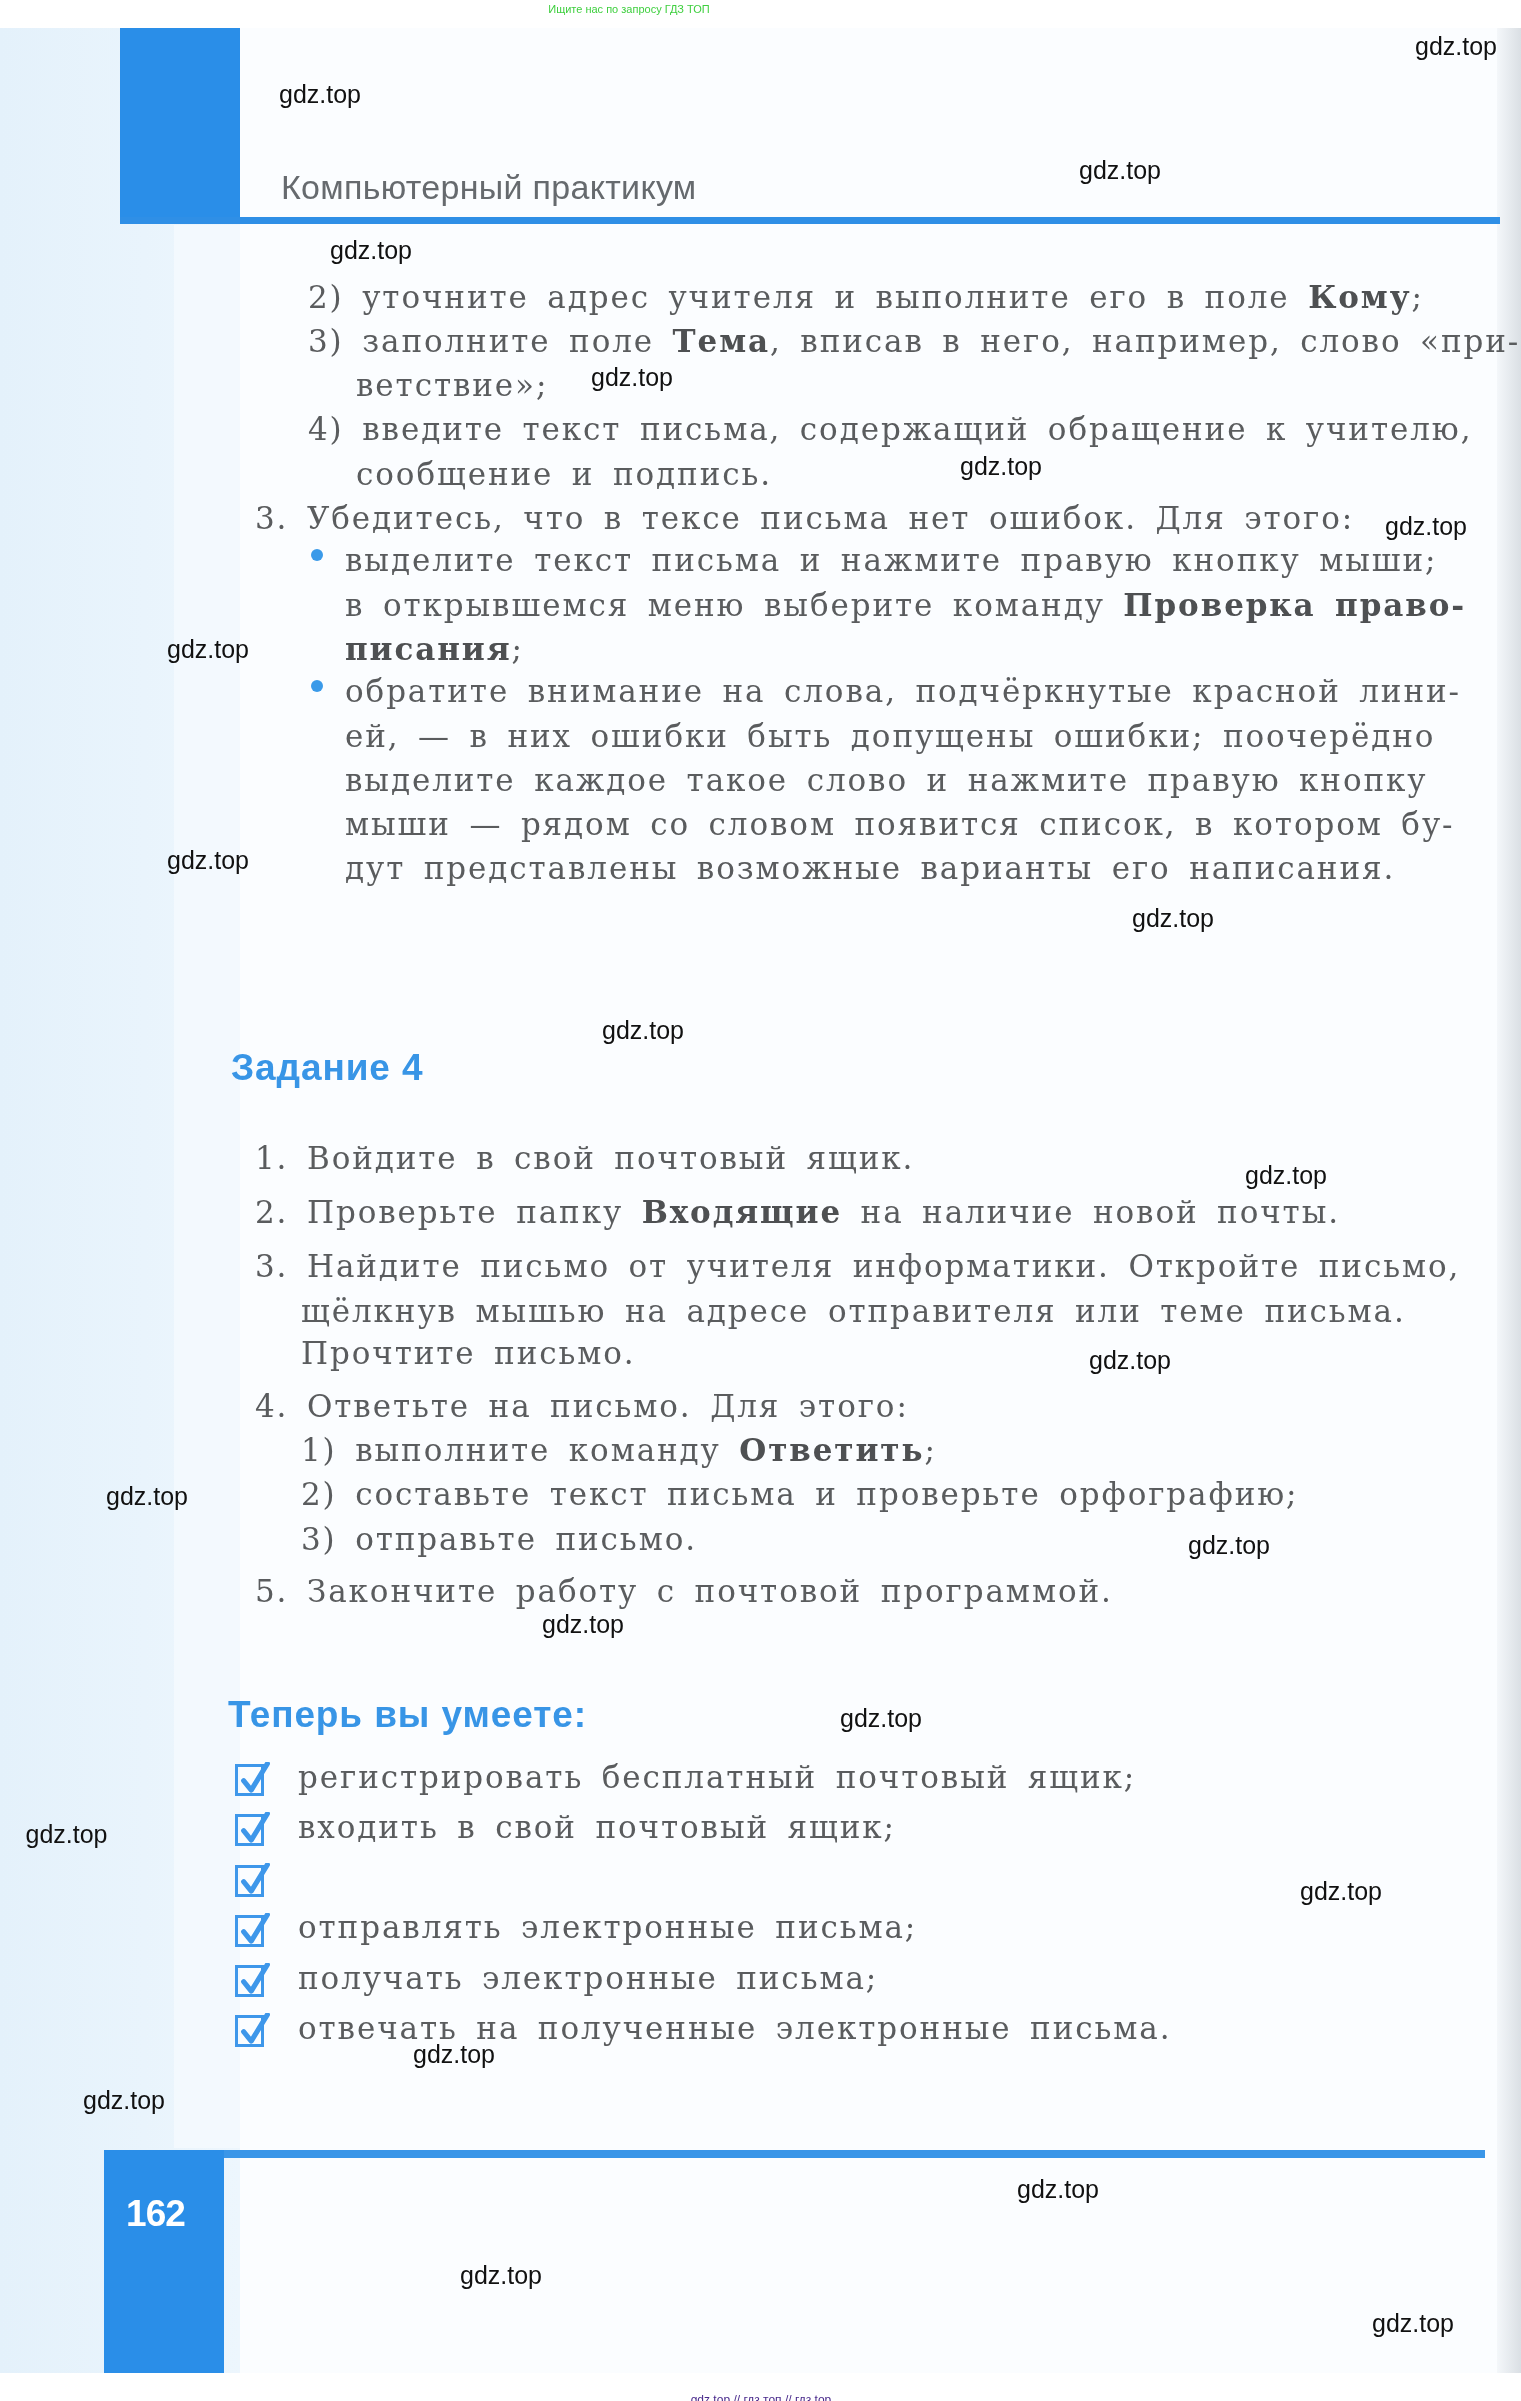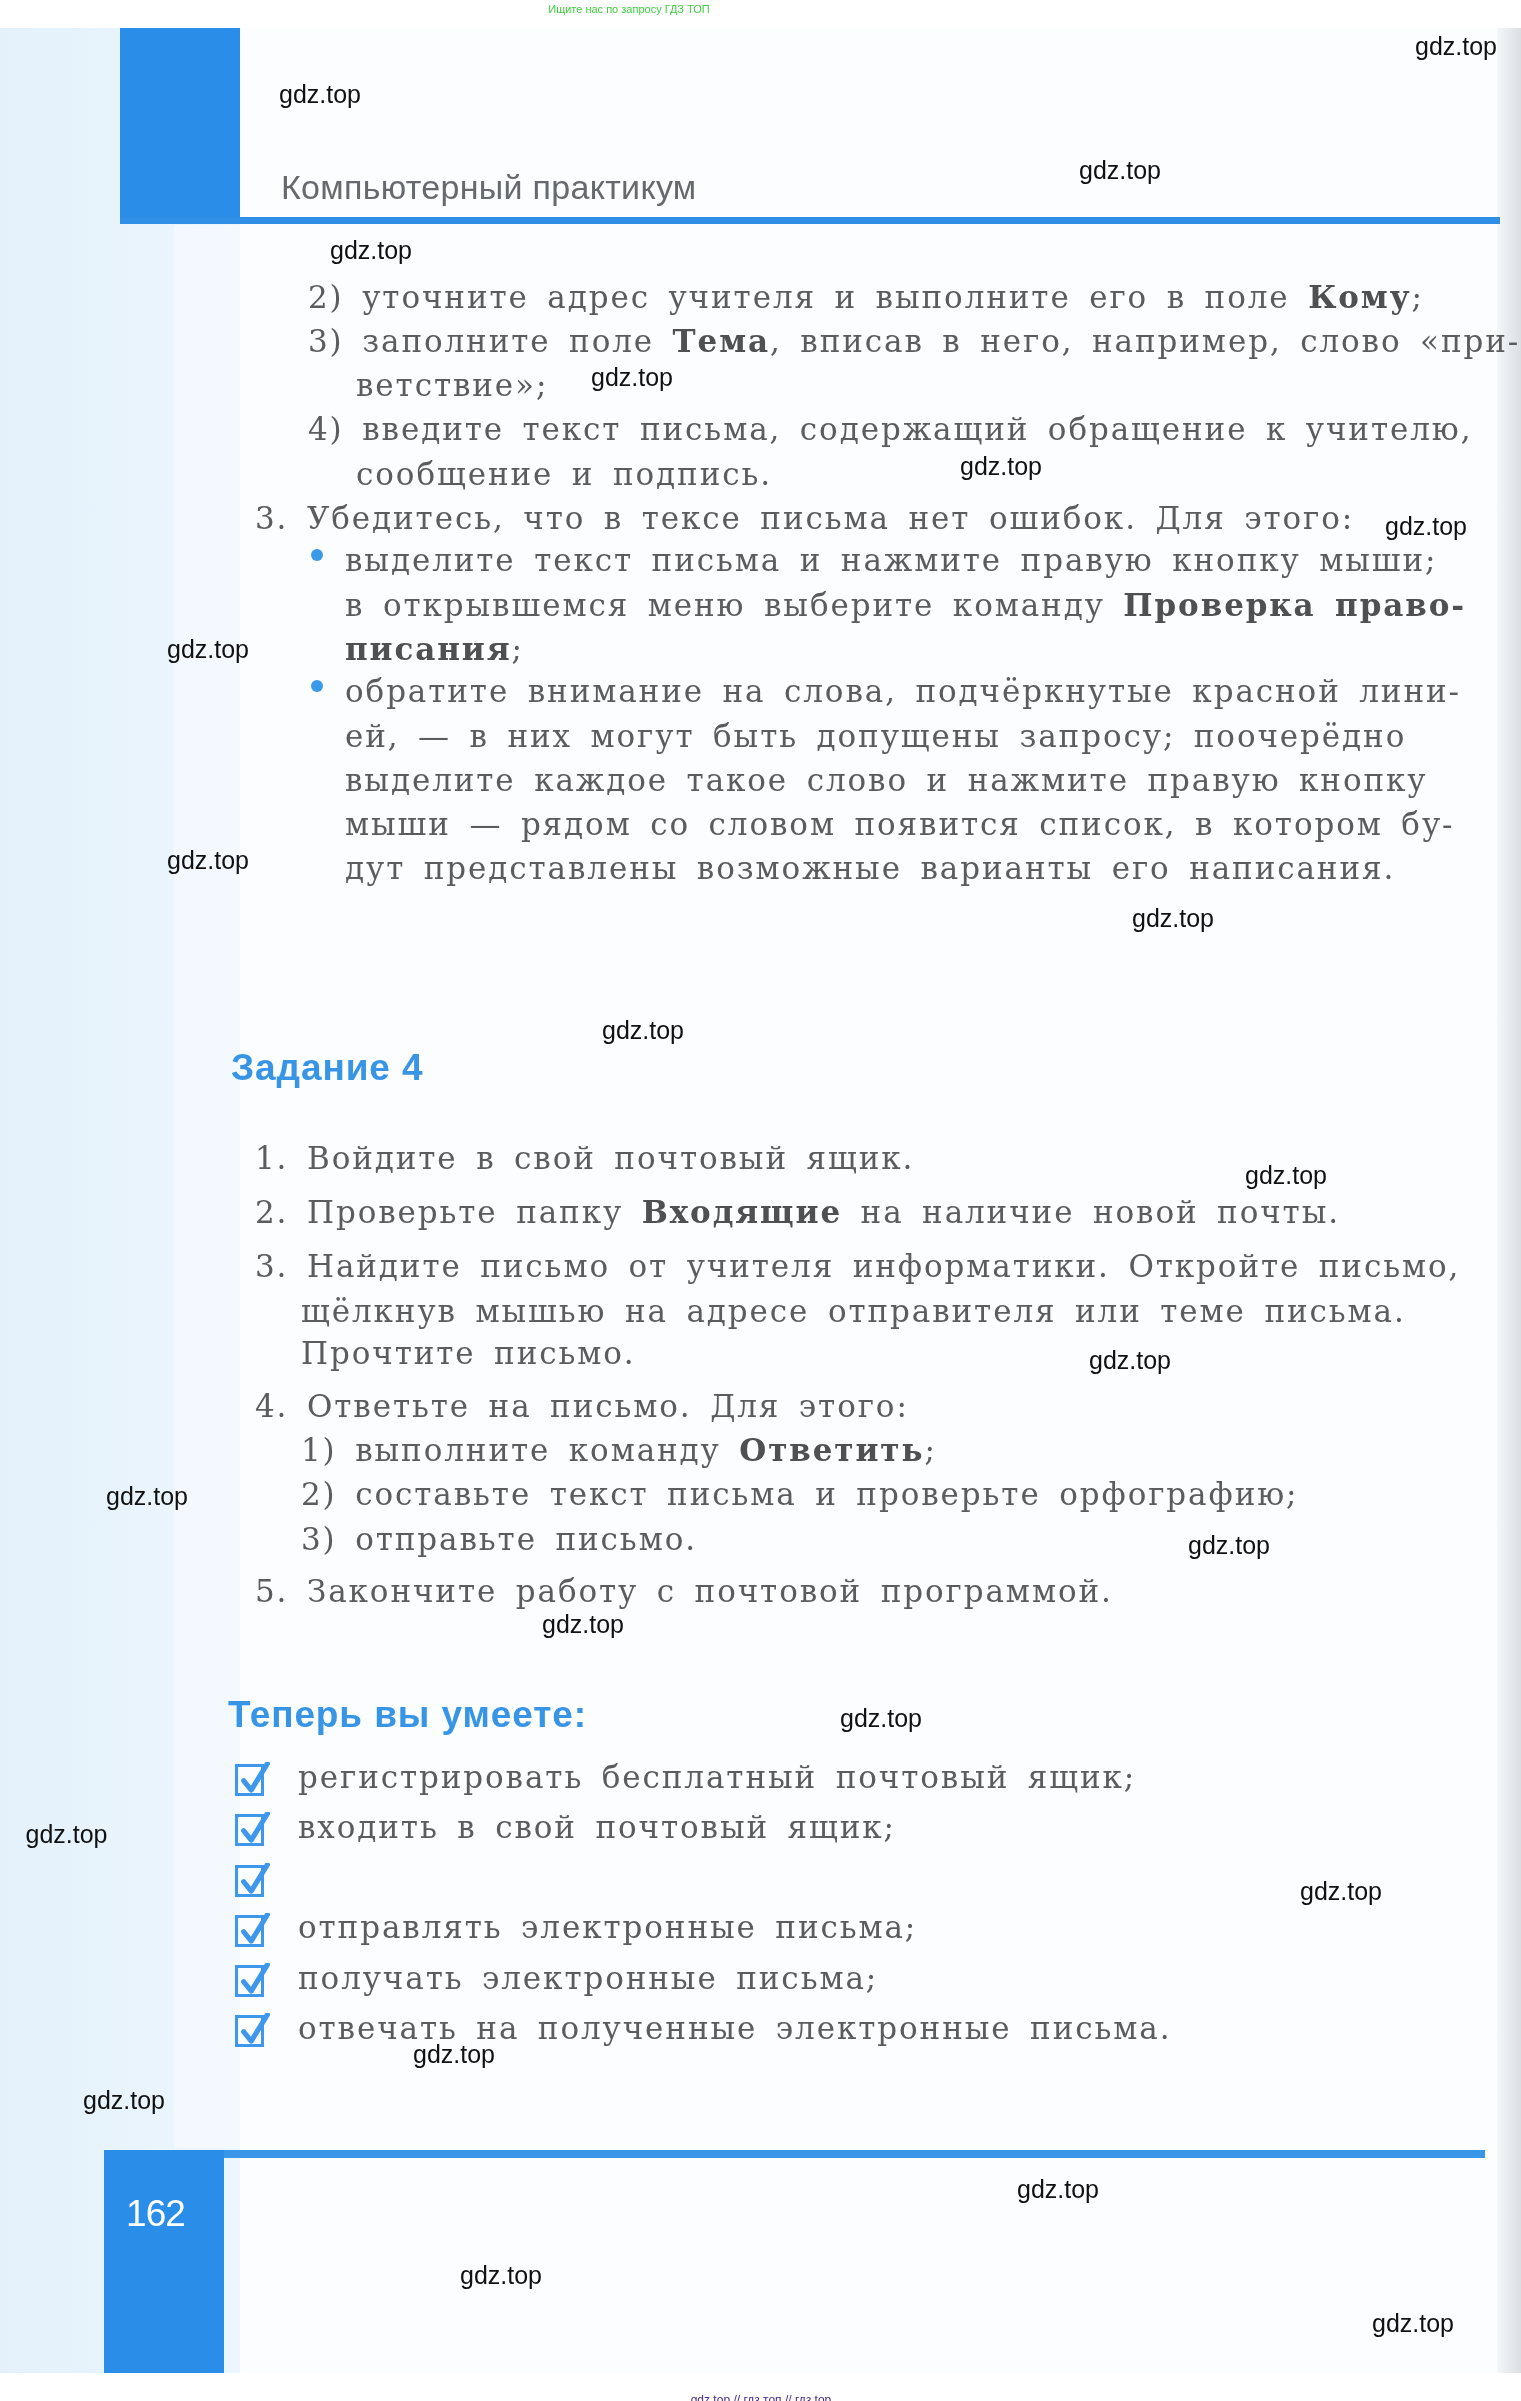--- a/index.html
+++ b/index.html
@@ -13,21 +13,21 @@
   .page-right-shade { position: absolute; right: 0; top: 0; width: 25.5px; height: 100%; background: linear-gradient(to right, #f4f7fa, #d9dee3); }
   .left-margin { position: absolute; left: 0; top: 0; width: 240px; height: 100%; background: linear-gradient(to right, #e4f1fb 0%, #e9f4fc 60%, #edf6fd 100%); }
   .left-margin-inner { position: absolute; left: 174px; top: 197px; width: 66px; height: 1923px; background: #f3f9fe; }
 
   .header-tab { position: absolute; left: 120px; top: 0; width: 120px; height: 194px; background: #2a8ee8; }
   .header-line { position: absolute; left: 120px; top: 189px; width: 1380px; height: 6.8px; background: #2f8fe6; }
   .header-title { position: absolute; left: 281px; top: 140px; font-family: "Liberation Sans", sans-serif; font-size: 34px; color: #666a6e; letter-spacing: 0.3px; }
 
   .footer-tab { position: absolute; left: 104px; top: 2122px; width: 120px; height: 223px; background: #2a8ee8; }
   .footer-line { position: absolute; left: 224px; top: 2122px; width: 1261px; height: 7.7px; background: #3a96e8; }
-  .page-number { position: absolute; left: 126px; top: 2165px; font-family: "Liberation Sans", sans-serif; font-weight: normal; font-size: 37px; color: #ffffff; letter-spacing: -0.9px; }
+  .page-number { position: absolute; left: 126px; top: 2165px; font-family: "Liberation Sans", sans-serif; font-weight: bold; font-size: 37px; color: #ffffff; letter-spacing: -0.9px; }
 
   .body-text { position: absolute; color: #5a5c5e; font-family: "DejaVu Serif", serif; font-size: 31px; line-height: 44px; white-space: nowrap; letter-spacing: 1.9px; word-spacing: 6.8px; }
   .body-text b { color: #4e5052; font-weight: bold; }
 
   .section-heading { position: absolute; font-family: "Liberation Sans", sans-serif; font-weight: bold; color: #3895e6; font-size: 37px; letter-spacing: 0.9px; }
 
   .bullet-dot { position: absolute; width: 12px; height: 12px; border-radius: 50%; background: #3a9ae9; }
 
   .check-box { position: absolute; width: 29px; height: 32px; border: 3.4px solid #3e97ea; }
   .check-box svg { position: absolute; left: 1.7px; top: -5.1px; }
@@ -71,21 +71,21 @@
   <div class="bullet-dot" style="left:311px; top:521px;"></div>
   <div class="body-text" style="left:345px; top:510px;">выделите текст письма и нажмите правую кнопку мыши;</div>
   <div class="body-text" style="left:345px; top:555px;">
     <span>в открывшемся меню выберите команду </span><b>Проверка право-</b>
   </div>
   <div class="body-text" style="left:345px; top:599px;">
     <b>писания</b><span>;</span>
   </div>
   <div class="bullet-dot" style="left:311px; top:652px;"></div>
   <div class="body-text" style="left:345px; top:641px;">обратите внимание на слова, подчёркнутые красной лини-</div>
-  <div class="body-text" style="left:345px; top:686px;">ей, — в них могут быть допущены запросу; поочерёдно</div>
+  <div class="body-text" style="left:345px; top:686px;">ей, — в них ошибки быть допущены ошибки; поочерёдно</div>
   <div class="body-text" style="left:345px; top:730px;">выделите каждое такое слово и нажмите правую кнопку</div>
   <div class="body-text" style="left:345px; top:774px;">мыши — рядом со словом появится список, в котором бу-</div>
   <div class="body-text" style="left:345px; top:818px;">дут представлены возможные варианты его написания.</div>
 
 
   <div class="section-heading" style="left:231px; top:1019px;">Задание 4</div>
 
   <div class="body-text" style="left:255px; top:1108px;">
     <span>1.</span> <span>Войдите в свой почтовый ящик.</span>
   </div>

